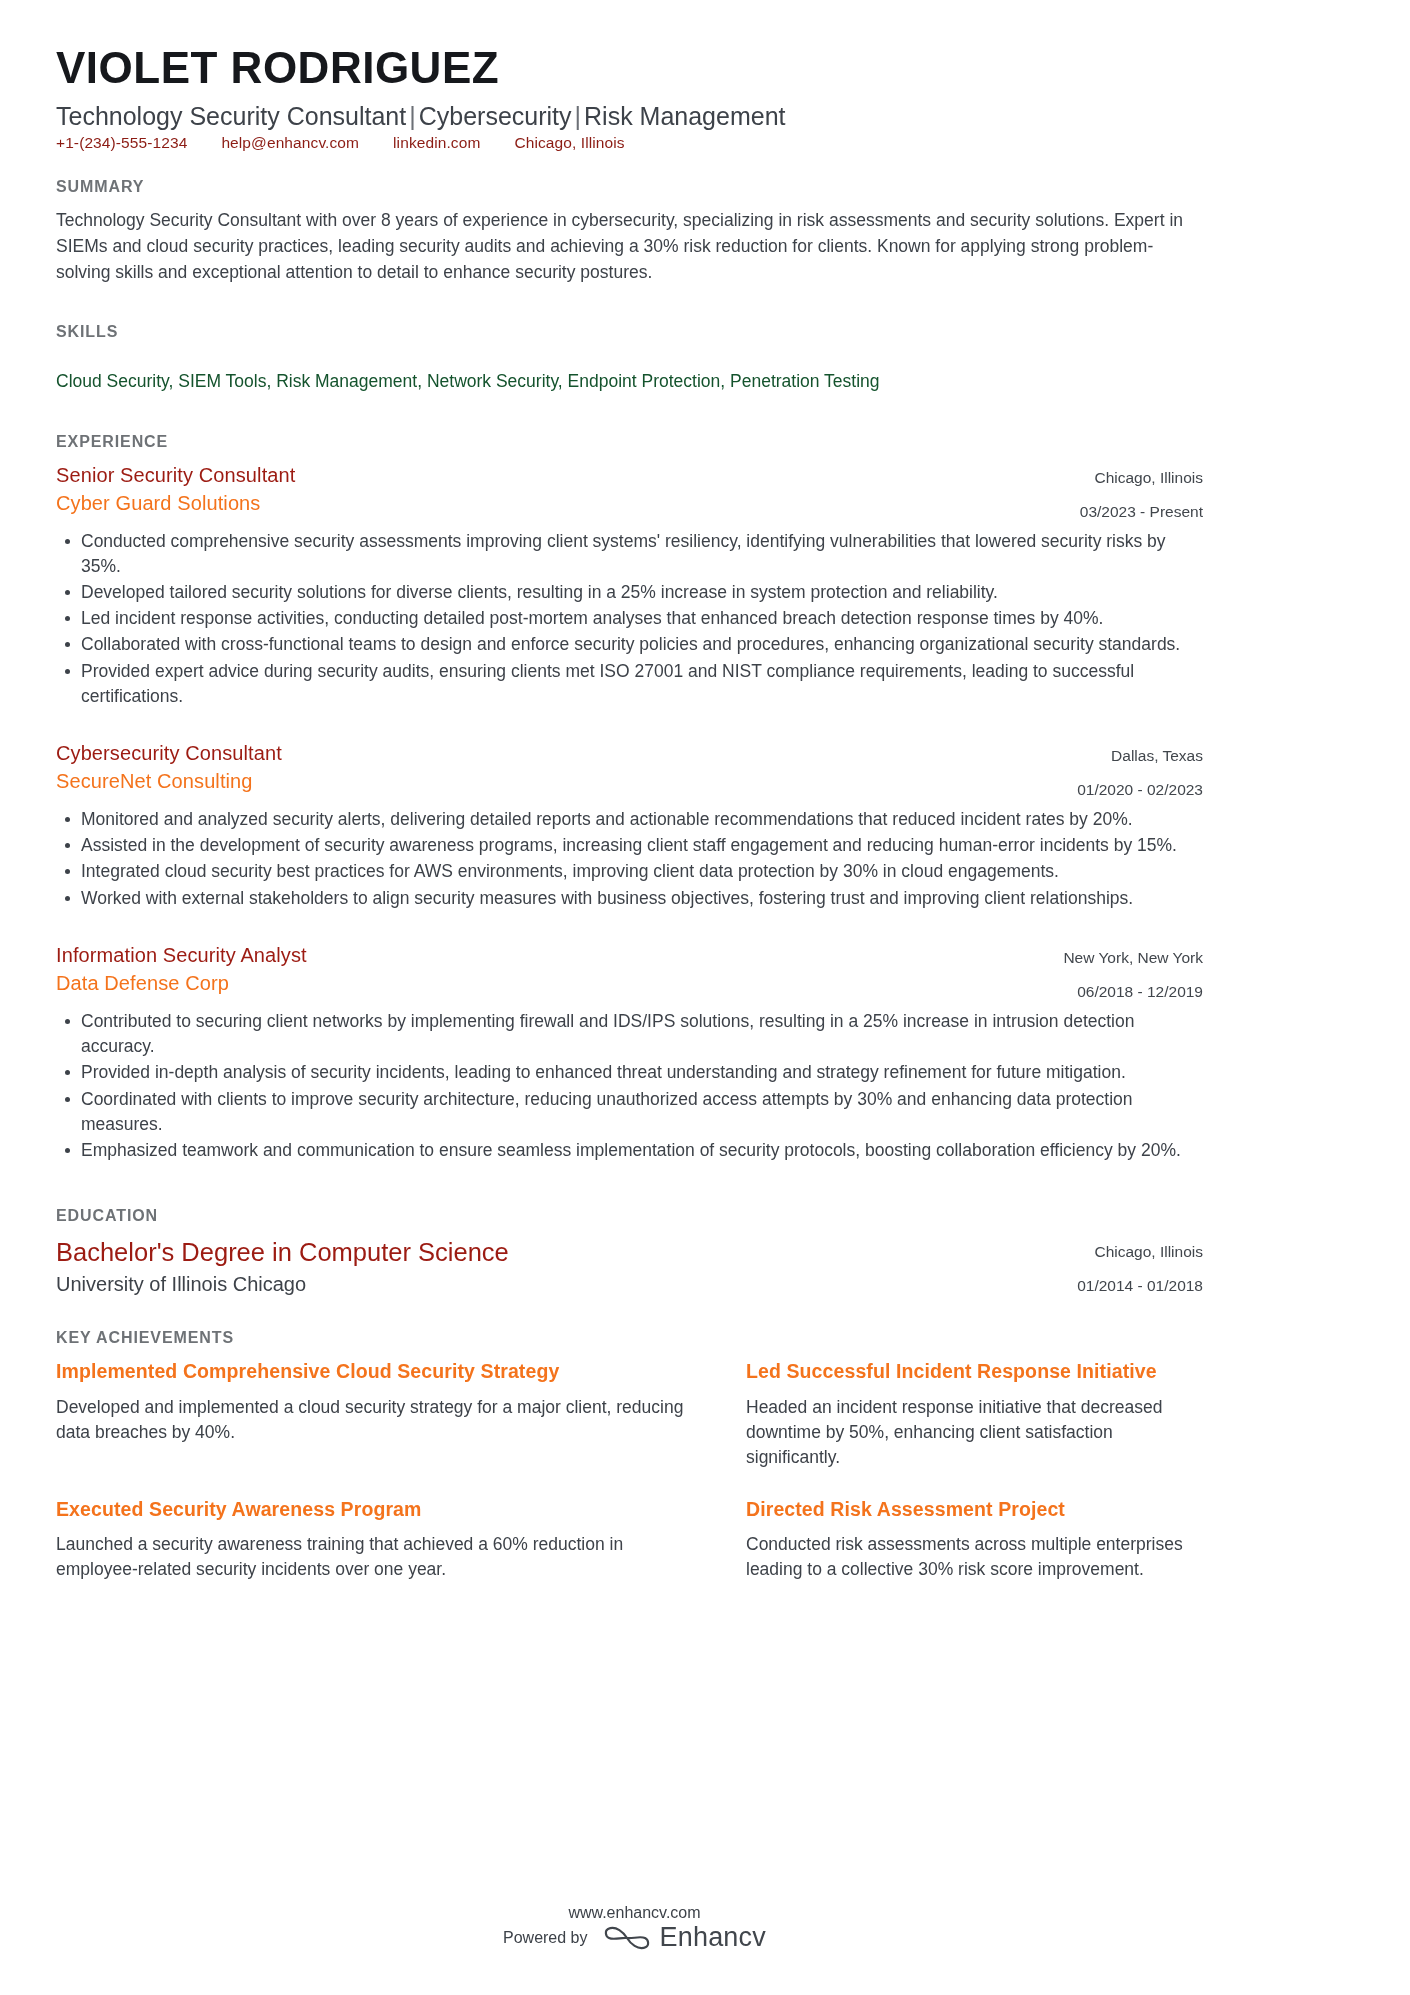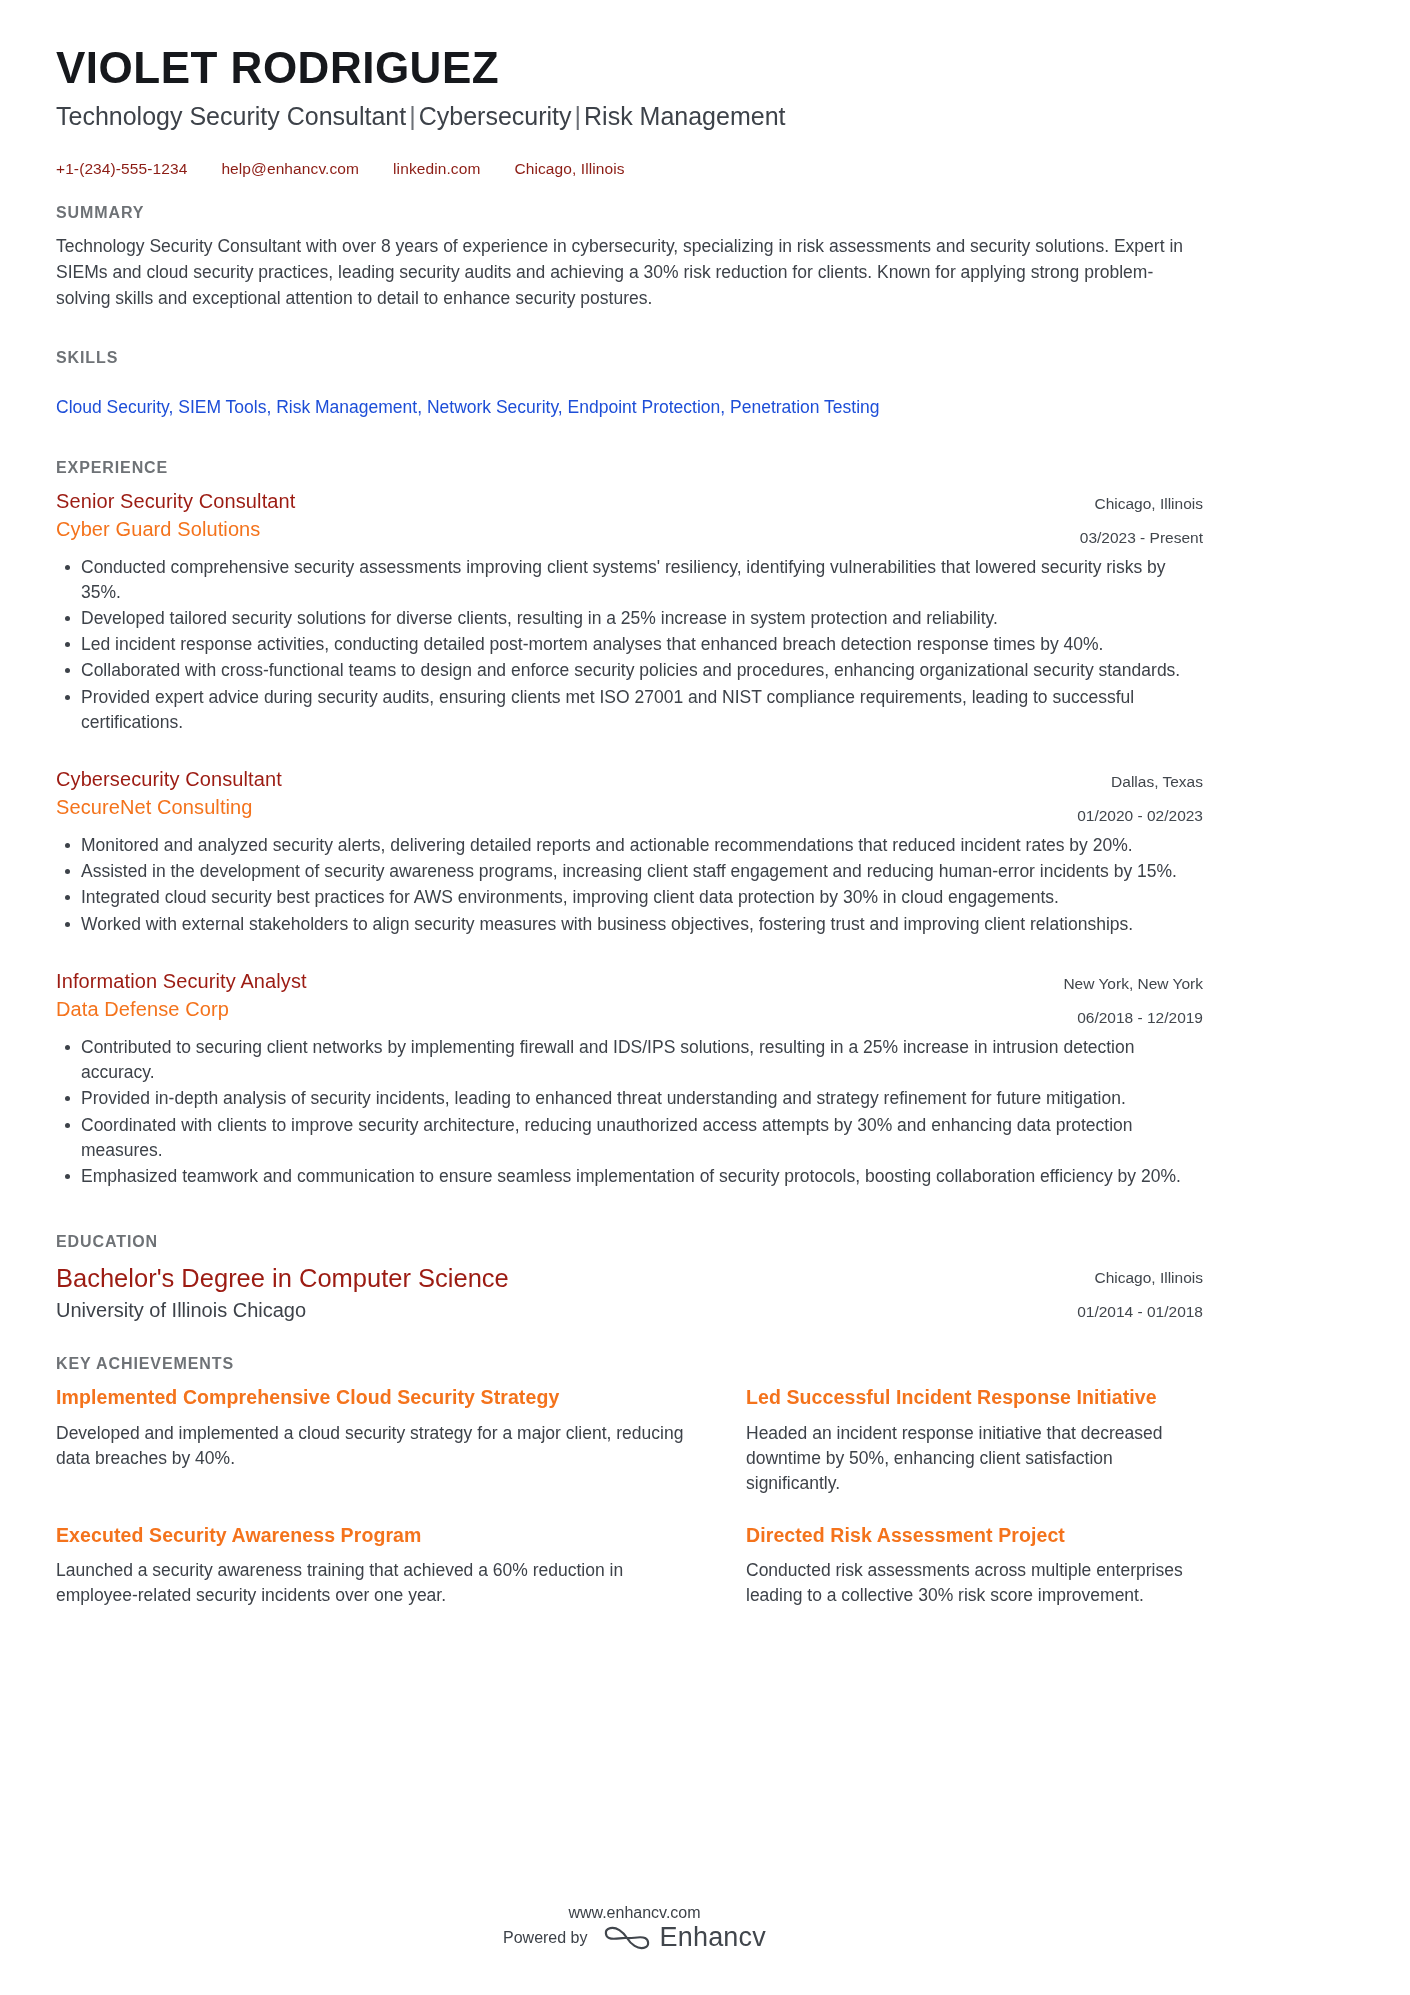--- a/index.html
+++ b/index.html
@@ -31,21 +31,21 @@
     color: #16181c;
     line-height: 1.18;
     margin-bottom: 6px;
   }
 
   .headline {
     font-size: 25px;
     font-weight: normal;
     color: #3d4249;
     line-height: 1.3;
-    margin-bottom: 28px;
+    margin-bottom: 2px;
   }
 
   .headline .sep {
     color: #6c7076;
     padding: 0 3px;
   }
 
   .contact-row {
     display: flex;
     flex-wrap: wrap;
@@ -84,21 +84,21 @@
     max-width: 1262px;
   }
 
   .block-gap { height: 34px; }
   .block-gap-sm { height: 22px; }
 
   
   .skills-text {
     font-size: 17.5px;
     line-height: 1.46;
-    color: #1d4ed8;
+    color: #14532d;
   }
 
   
   .entry {
     margin-bottom: 10px;
   }
 
   .entry-head {
     display: flex;
     justify-content: space-between;

